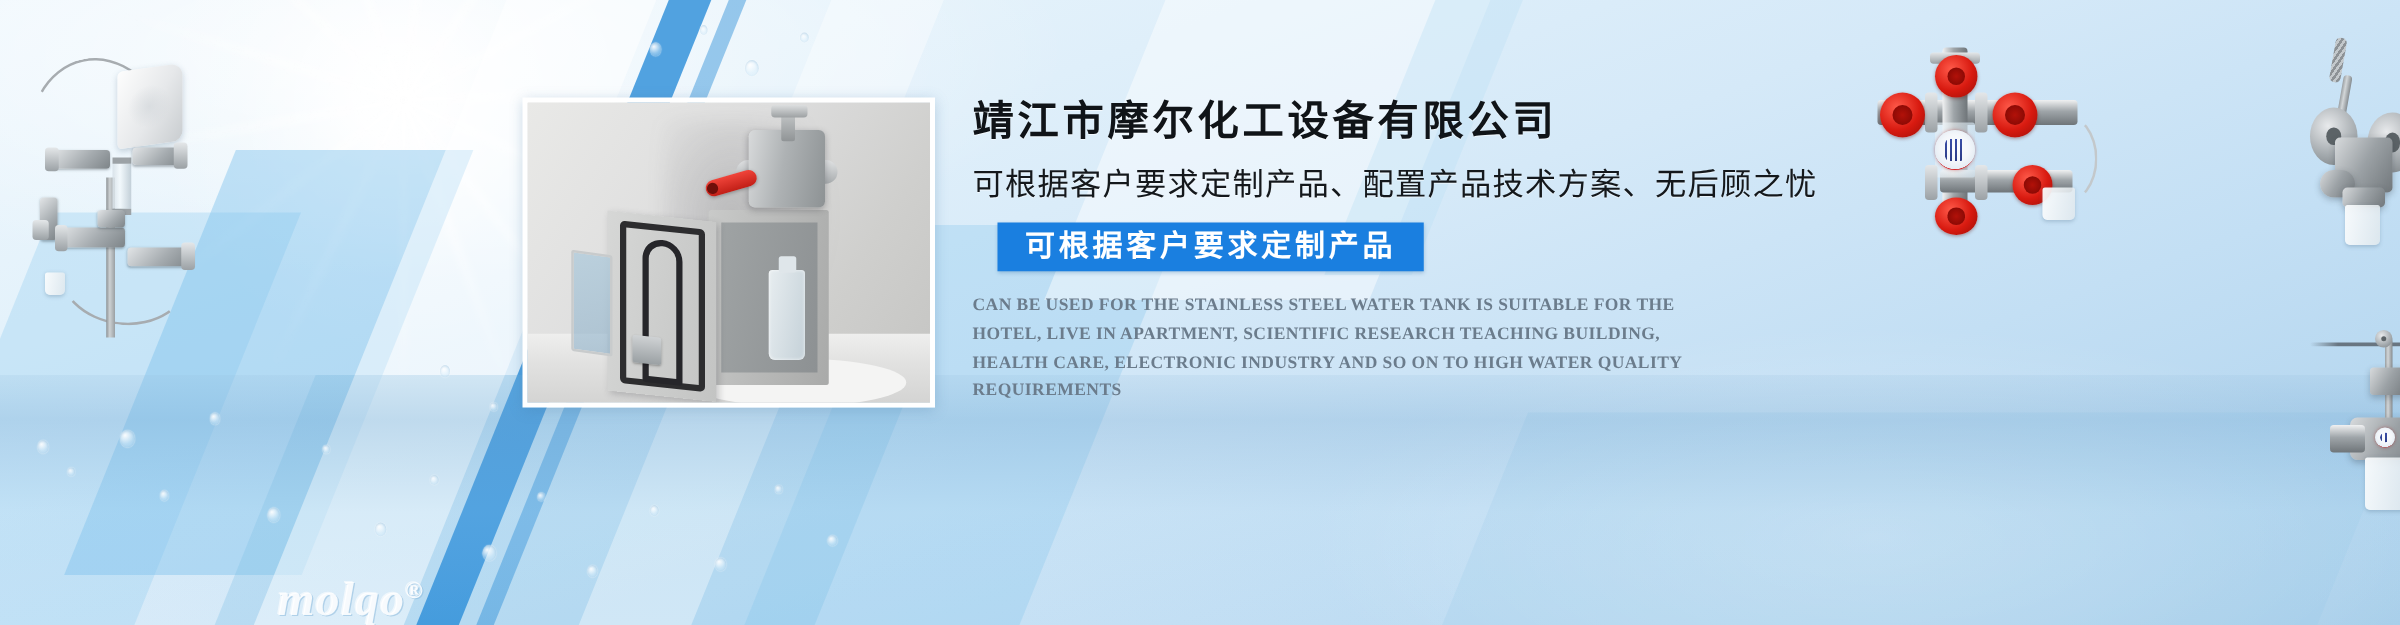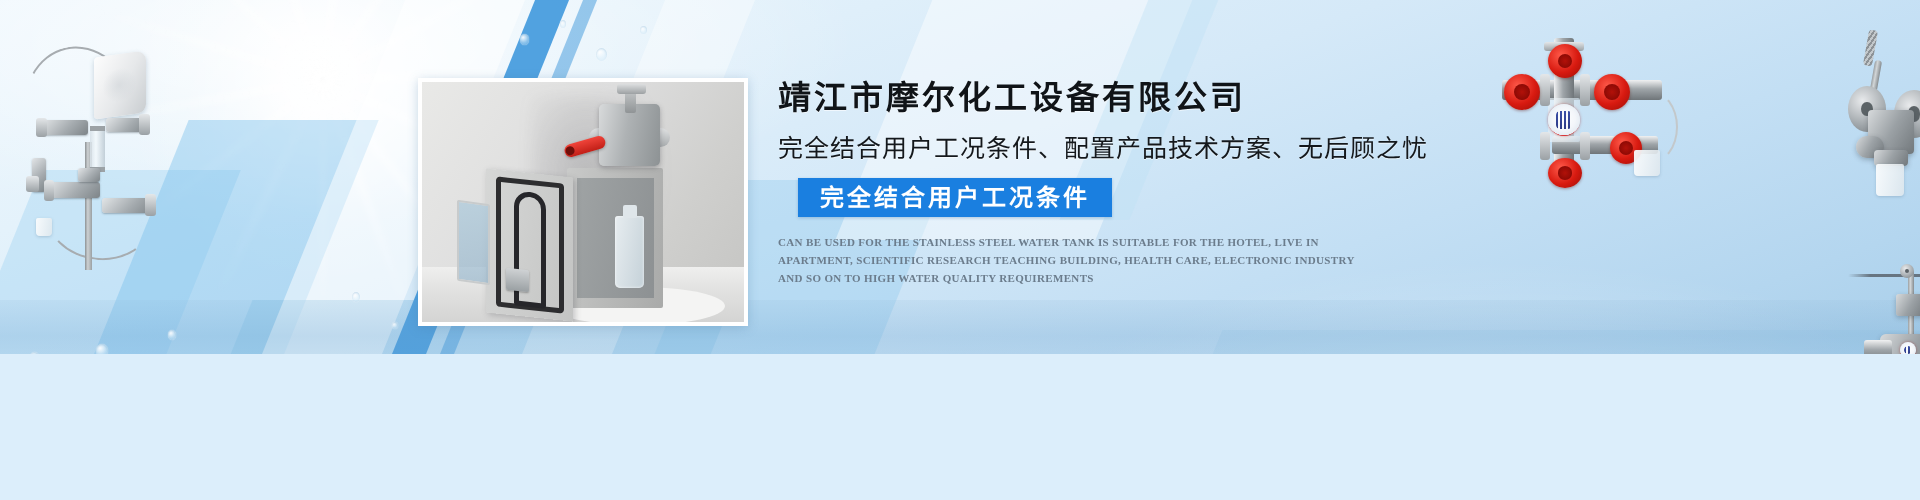--- a/index.html
+++ b/index.html
@@ -3,21 +3,21 @@
 <meta charset="utf-8">
 <title>Banner</title>
 <style>
   html,body{margin:0;padding:0;}
   body{
     width:1920px;height:500px;overflow:hidden;
     font-family:"Liberation Sans","DejaVu Sans",sans-serif;
     background:#dceefb;
   }
   #banner{
-    position:relative;width:1920px;height:354px;overflow:hidden;
+    position:relative;width:1920px;height:500px;overflow:hidden;
     background:
       linear-gradient(160deg,#eef7fd 0%,#e4f2fb 22%,#d5e9f8 48%,#c3dff4 70%,#b4d6ef 88%,#a9cfea 100%);
   }
   
   .sunburst{
     position:absolute;left:110px;top:-130px;width:420px;height:420px;
     background:radial-gradient(circle at 50% 50%,
        rgba(255,255,255,.98) 0%,
        rgba(255,255,255,.92) 12%,
        rgba(255,255,255,.55) 26%,
@@ -131,21 +131,21 @@
   .row-hl1{margin-top:15px;}
   .plain-line{
     margin-top:14px;font-size:25px;font-weight:400;color:#14181c;
     letter-spacing:1px;line-height:1.2;white-space:nowrap;
     text-shadow:0 1px 0 rgba(255,255,255,.55);
   }
   .row-hl2{margin-top:15px;margin-left:20px;}
   .row-hl2 .hl-bar{font-size:24px;letter-spacing:3px;padding:7px 22px;}
   .eng{
     margin-top:17px;width:580px;
-    font-size:11px;line-height:1.62;letter-spacing:.35px;
+    font-size:14px;line-height:1.62;letter-spacing:.35px;
     color:#6b7c8c;font-weight:700;
     font-family:"Liberation Serif","DejaVu Serif",serif;
     text-transform:uppercase;
   }
   
   #watermark{
     position:absolute;left:222px;top:458px;
     font-family:"Liberation Serif","DejaVu Serif",serif;
     font-size:38px;font-weight:700;font-style:italic;letter-spacing:1px;
     color:rgba(255,255,255,.88);
@@ -305,24 +305,24 @@
     <div class="valve-head"></div>
     <div class="valve-stem"></div>
     <div class="valve-cap"></div>
     <div class="red-handle"></div>
   </div>
 
   <div id="textblock">
     <div class="company-name">靖江市摩尔化工设备有限公司</div>
 
 
-    <div class="plain-line">完全结合用户工况条件、配置产品技术方案、无后顾之忧</div>
+    <div class="plain-line">可根据客户要求定制产品、配置产品技术方案、无后顾之忧</div>
 
     <div class="row-hl2">
-      <span class="hl-bar">完全结合用户工况条件</span>
+      <span class="hl-bar">可根据客户要求定制产品</span>
     </div>
 
     <div class="eng">CAN BE USED FOR THE STAINLESS STEEL WATER TANK IS SUITABLE FOR THE HOTEL, LIVE IN APARTMENT, SCIENTIFIC RESEARCH TEACHING BUILDING, HEALTH CARE, ELECTRONIC INDUSTRY AND SO ON TO HIGH WATER QUALITY REQUIREMENTS</div>
   </div>
 
   <div class="equip" id="equip-cross">
     <div class="pipe-h" style="left:20px;top:50px;width:160px;height:20px;"></div>
     <div class="pipe-v" style="left:72px;top:8px;width:20px;height:140px;"></div>
     <div class="pipe-h" style="left:70px;top:106px;width:106px;height:18px;"></div>
     <div class="glass" style="left:66px;top:68px;width:32px;height:44px;"></div>

